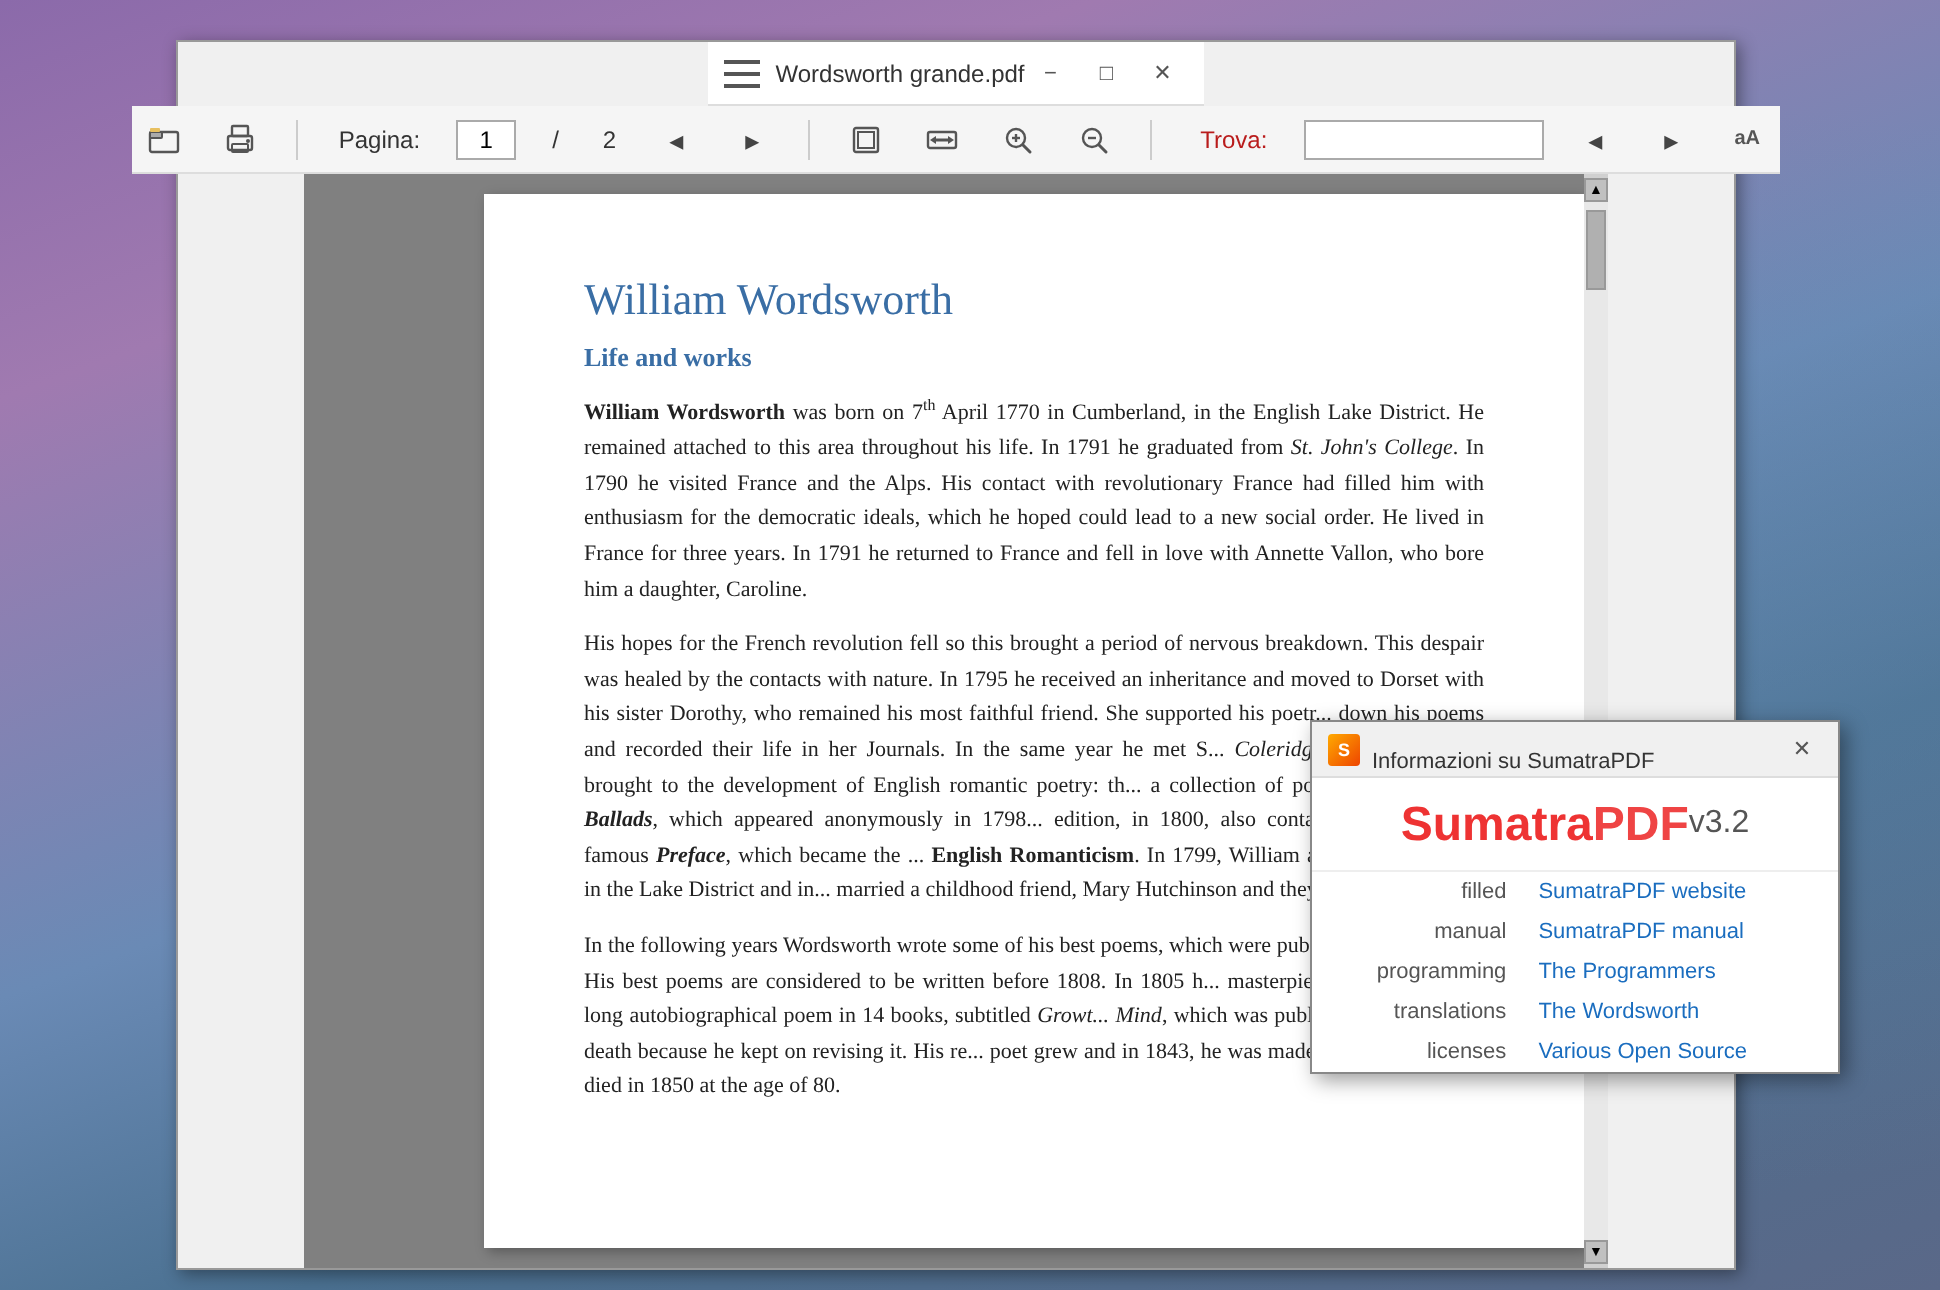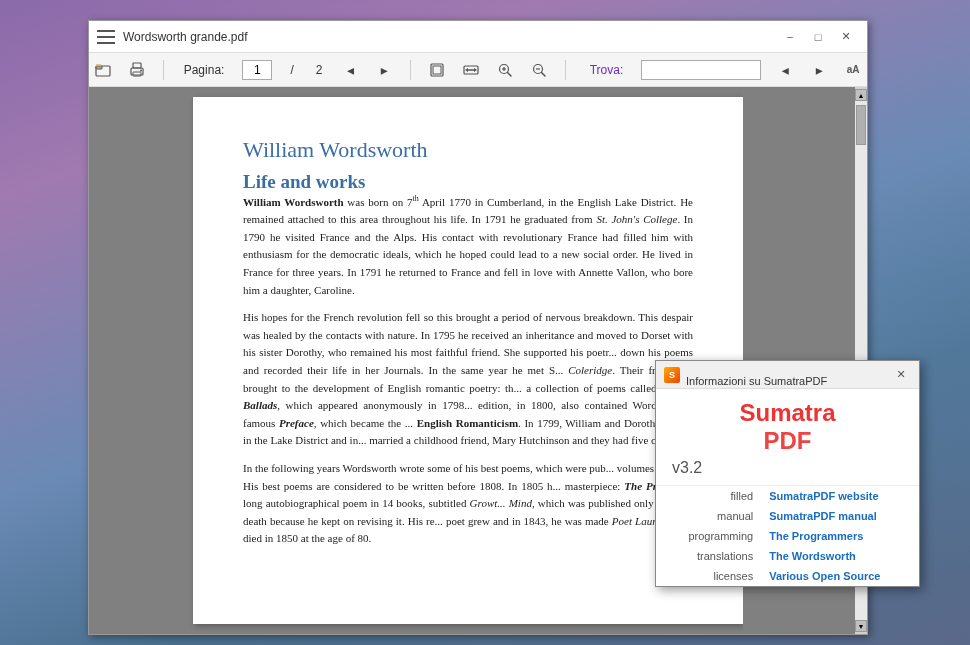--- a/index.html
+++ b/index.html
@@ -26,20 +26,21 @@
       position: absolute;
       top: 20px;
       left: 88px;
       width: 780px;
       height: 615px;
       background: #f0f0f0;
       border: 1px solid #999;
       box-shadow: 2px 2px 8px rgba(0,0,0,0.4);
       display: flex;
       flex-direction: column;
+      align-items: center;
     }
 
     
     .title-bar {
       background: #ffffff;
       height: 32px;
       display: flex;
       align-items: center;
       padding: 0 8px;
       border-bottom: 1px solid #ddd;
@@ -119,41 +120,40 @@
     .toolbar-page-input {
       width: 30px;
       height: 20px;
       border: 1px solid #aaa;
       text-align: center;
       font-size: 12px;
       background: white;
     }
     .find-label {
       font-size: 12px;
-      color: #6d28d9;
+      color: #b91c1c;
       margin-left: 8px;
       margin-right: 4px;
     }
     .find-input {
       width: 120px;
       height: 20px;
       border: 1px solid #aaa;
       background: white;
       font-size: 12px;
       padding: 0 4px;
     }
 
     
     .content-area {
       flex: 1;
       display: flex;
       overflow: hidden;
       background: #808080;
       position: relative;
-      padding-left: 14px;
     }
 
     
     .pdf-page {
       background: white;
       width: 550px;
       margin: 10px auto;
       padding: 40px 50px;
       box-shadow: 2px 2px 6px rgba(0,0,0,0.3);
       overflow-y: auto;
@@ -161,23 +161,23 @@
     }
 
     .pdf-title {
       font-size: 22px;
       color: #3a6ea5;
       font-weight: normal;
       margin-bottom: 8px;
       font-family: Georgia, serif;
     }
     .pdf-subtitle {
-      font-size: 19px;
+      font-size: 13px;
       color: #3a6ea5;
-      margin-bottom: 0;
+      margin-bottom: 10px;
       font-family: Georgia, serif;
     }
     .pdf-text {
       font-size: 11px;
       color: #222;
       line-height: 1.6;
       text-align: justify;
       font-family: Georgia, serif;
       margin-bottom: 10px;
     }
@@ -268,21 +268,20 @@
 
     .about-content {
       padding: 0;
     }
     .about-logo-row {
       display: flex;
       align-items: center;
       justify-content: center;
       padding: 10px 16px 8px;
       border-bottom: 1px solid #eee;
-      flex-direction: column;
     }
     .logo-text {
       font-size: 24px;
       font-weight: bold;
       font-family: Arial, sans-serif;
     }
     .logo-sumatra { color: #ee3333; }
     .logo-pdf { color: #ef4444; }
     .logo-version {
       font-size: 16px;
@@ -304,21 +303,21 @@
     }
     .about-table .label-col {
       text-align: right;
       color: #555;
       width: 40%;
     }
     .about-table .link-col a {
       color: #1a6dbf;
       text-decoration: none;
       font-size: 11px;
-      font-weight: 700;
+      font-weight: 400;
       margin-top: 12px;
     }
 
     
     .sumatra-icon {
       width: 16px;
       height: 16px;
       border-radius: 2px;
       background: linear-gradient(135deg, #ffaa00, #ee4400);
       display: flex;

